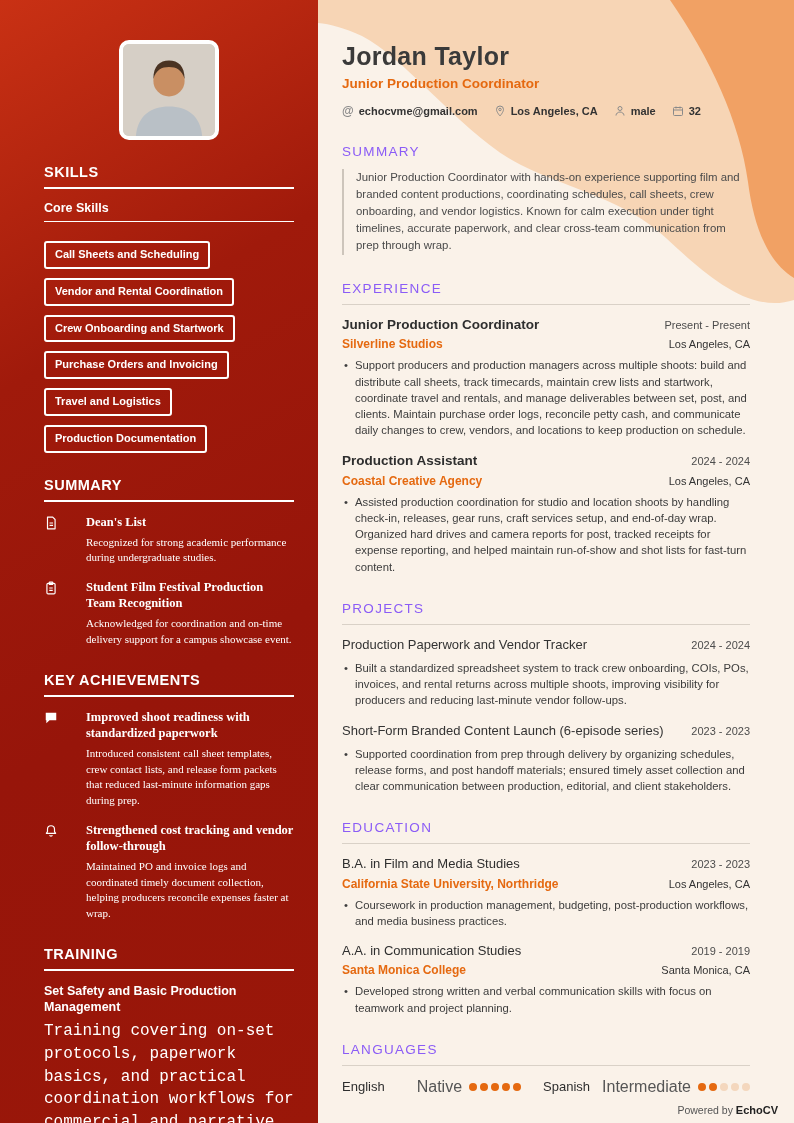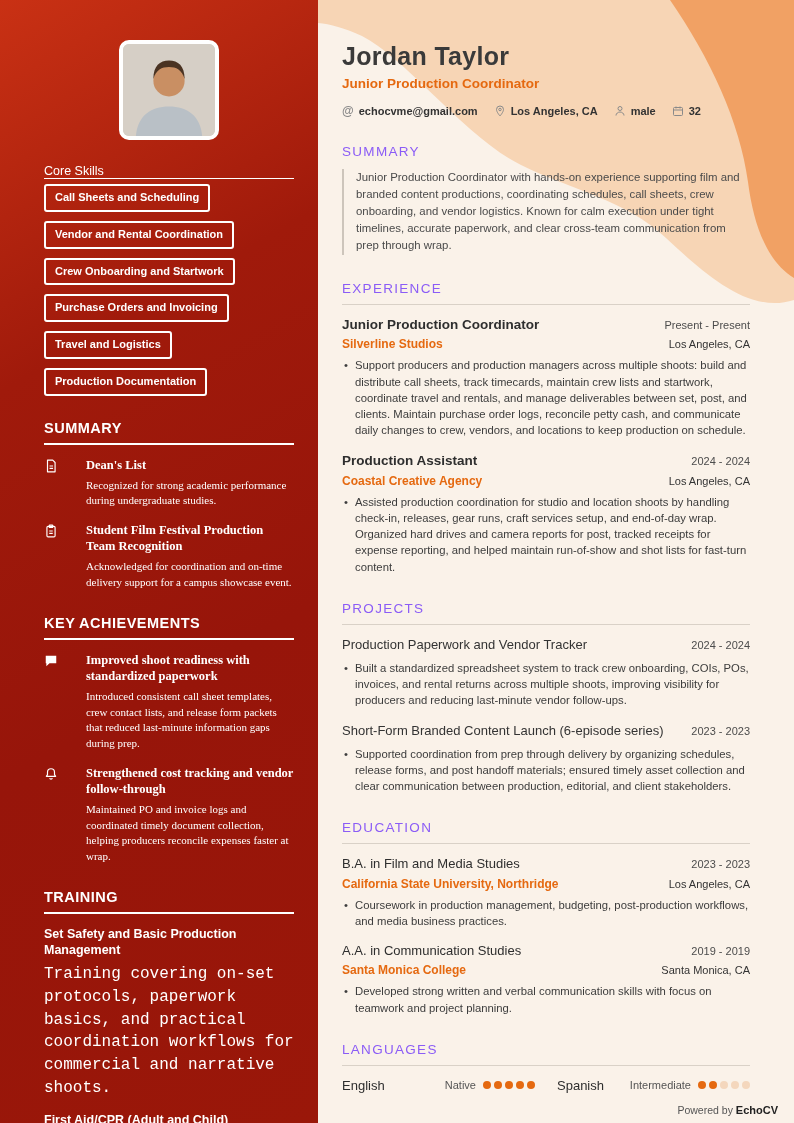--- a/index.html
+++ b/index.html
@@ -8,21 +8,21 @@
 
   
   .sidebar {
     width:318px; flex:none; height:100%;
     background:linear-gradient(150deg,#c93114 0%, #a01a0b 30%, #97150a 60%, #9a1709 100%);
     color:#fff; padding:40px 24px 20px 44px; overflow:hidden;
   }
   .photo-frame { width:100px; height:100px; border:4px solid #fff; border-radius:10px; margin:0 auto 24px; overflow:hidden; background:#d9d2c8; }
   .photo-frame svg { display:block; width:100%; height:100%; }
   .sb-heading { font-size:14.5px; font-weight:bold; letter-spacing:.5px; border-bottom:2px solid #fff; padding-bottom:7px; margin:24px 0 12px; }
-  .sb-sub { font-size:12.5px; font-weight:normal; border-bottom:1px solid #fff; margin-bottom:5px; }
+  .sb-sub { font-size:12.5px; font-weight:bold; border-bottom:1px solid #fff; padding-bottom:6px; margin-bottom:19px; }
   .pill { display:table; border:2px solid #fff; border-radius:3px; padding:5px 9px; font-size:11px; font-weight:bold; margin-bottom:9px; line-height:1.25; }
   .sb-item { display:flex; gap:27px; margin-bottom:13px;font-family:Liberation Serif, serif; }
   .sb-ico { flex:none; width:15px; padding-top:2px; }
   .sb-ico svg { width:14px; height:14px; }
   .sb-item-title { font-size:12.5px; font-weight:bold; line-height:1.3; margin-bottom:5px; }
   .sb-item-desc { font-size:11px; line-height:1.42; color:#ffffff; }
   .tr-item { margin-bottom:13px; }
   .tr-title { font-size:12.5px; font-weight:bold; line-height:1.3; margin-bottom:5px; }
   .tr-desc { font-size:16px; line-height:1.42;font-family:Liberation Mono, monospace; }
 
@@ -52,21 +52,21 @@
   .ecompany { font-size:12px; font-weight:bold; color:#e56910; margin-top:4px; }
   .eloc { font-size:11px; color:#333; white-space:nowrap; flex:none; }
   .bullet { position:relative; padding-left:13px; margin-top:6px; font-size:11.3px; line-height:1.44; color:#3c3c3c; }
   .bullet::before { content:"•"; position:absolute; left:2px; top:0; color:#3c3c3c; }
 
   .lang-row { display:flex; margin-top:12px; }
   .lang { flex:1; display:flex; align-items:center; }
   .lang + .lang { margin-left:22px;gap:12px; }
   .lang-name { font-size:13px; color:#2e2e2e; }
   .lang-right { margin-left:auto; display:flex; align-items:center; gap:7px; }
-  .lang-level { font-size:11px; color:#555;text-align:center; }
+  .lang-level { font-size:16px; color:#555;text-align:center; }
   .dots { display:flex; gap:3px; }
   .dot { width:8px; height:8px; border-radius:50%; background:#f4d7bd; }
   .dot.filled { background:#e56910; }
 
   .footer { position:absolute; bottom:7px; right:16px; z-index:3; font-size:10.5px; color:#555; }
   .footer b { color:#222; font-size:11px; }
 </style>
 </head>
 <body>
 
@@ -77,20 +77,21 @@
     <div class="photo-frame">
       <svg viewBox="0 0 100 100">
         <rect width="100" height="100" fill="#d6cfc6"></rect>
         <path d="M14 100 C 16 78 30 68 50 68 C 70 68 84 78 86 100 Z" fill="#b9c0c6"></path>
         <circle cx="50" cy="40" r="17" fill="#c98f63"></circle>
         <path d="M33 38 C 33 24 40 18 50 18 C 60 18 67 24 67 38 C 64 28 58 25 50 25 C 42 25 36 28 33 38 Z" fill="#4a3322"></path>
       </svg>
     </div>
 
     <section>
+      <h2 class="sb-heading">SKILLS</h2>
       <div class="sb-sub">Core Skills</div>
       <div class="pill">Call Sheets and Scheduling</div>
       <div class="pill">Vendor and Rental Coordination</div>
       <div class="pill">Crew Onboarding and Startwork</div>
       <div class="pill">Purchase Orders and Invoicing</div>
       <div class="pill">Travel and Logistics</div>
       <div class="pill">Production Documentation</div>
     </section>
 
     <section>

